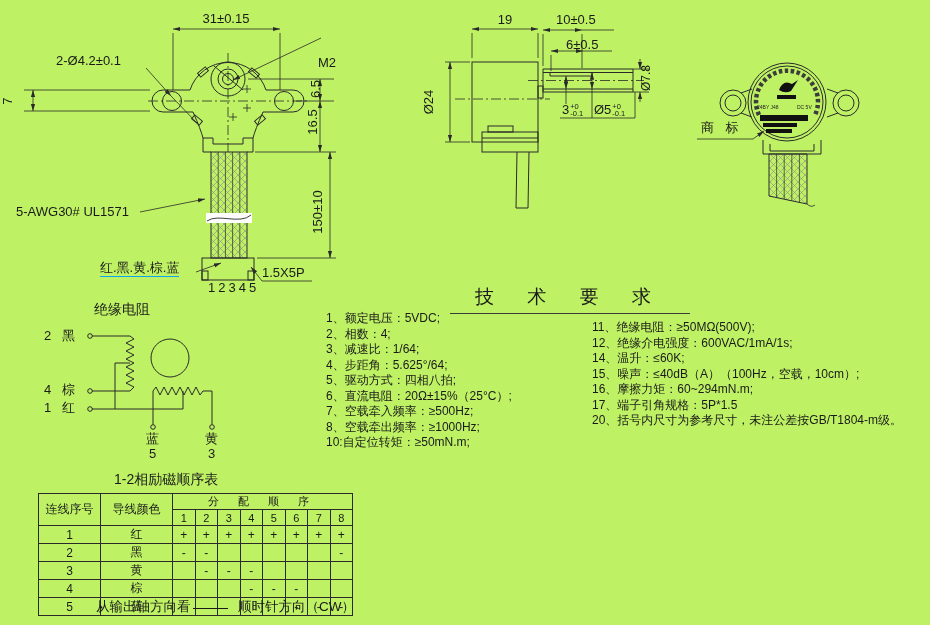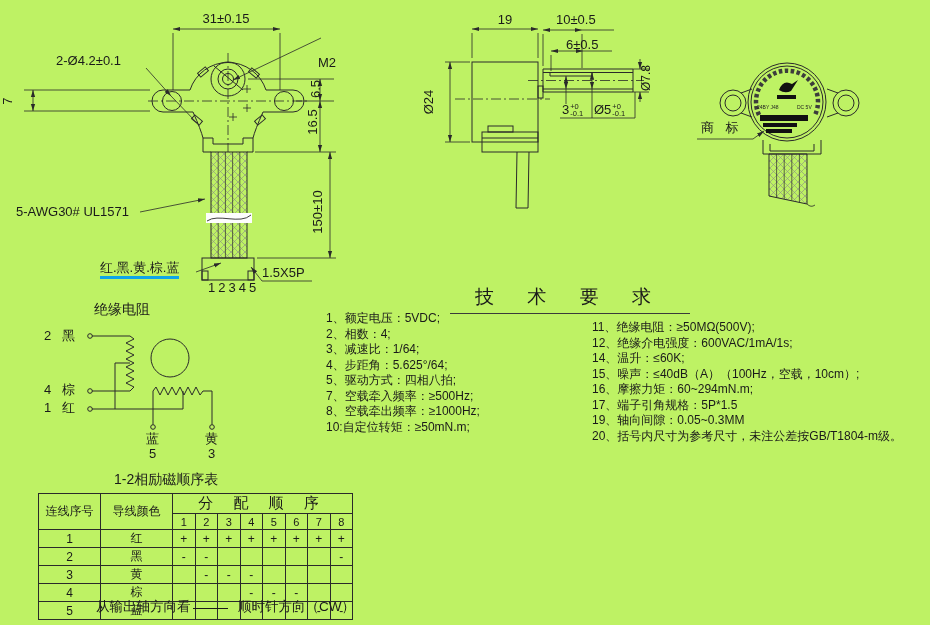--- a/index.html
+++ b/index.html
@@ -2,31 +2,31 @@
 <html><head>
 <meta charset="utf-8">
 <style>
   html,body{margin:0;padding:0;background:#ffffff;}
   .page{position:relative;width:930px;height:625px;background:#bef264;overflow:hidden;
         font-family:"Liberation Sans",sans-serif;color:#1a1a1a;}
   svg.art{position:absolute;left:0;top:0;}
   .t{position:absolute;white-space:nowrap;color:#1a1a1a;line-height:14px;} .f12{font-size:12px;} .f13{font-size:13px;} .f14{font-size:14px;}
   .rv{transform:rotate(-90deg);transform-origin:center;text-align:center;height:14px;}
   .ctr{text-align:center;}
-  .ul{border-bottom:3px solid #0ea5e9;padding-bottom:1px;}
+  .ul{border-bottom:1px solid #0ea5e9;padding-bottom:1px;}
   .tolwrap{display:flex;align-items:center;gap:1px;}
   .tolmain{font-size:13px;}
   .tolstack{display:flex;flex-direction:column;font-size:7.5px;line-height:7px;}
   .title-tech{position:absolute;left:450px;top:284px;width:240px;text-align:center;
       font-size:19px;letter-spacing:14px;border-bottom:1.5px solid #3a3a3a;padding-bottom:3px;}
   .techlist{position:absolute;font-size:12px;}
   .techlist div{line-height:15.5px;white-space:nowrap;}
   .seqtbl{position:absolute;left:38px;top:493px;border-collapse:collapse;table-layout:fixed;width:314px;}
   .seqtbl td{border:1px solid #2a2a2a;text-align:center;padding:0;font-size:12px;overflow:hidden;}
-  .seqtbl .hseq{letter-spacing:8px;font-size:15px;}
+  .seqtbl .hseq{letter-spacing:8px;font-size:11px;}
   .seqtbl .stp{font-size:11px;height:15px;}
   .seqtbl .drow td{height:14.8px;font-size:12px;}
   .face5{position:absolute;font-size:5px;line-height:5px;color:#222;}
   .dashline{position:absolute;left:193px;top:608px;width:35px;border-top:1.5px solid #1a1a1a;}
 </style>
 </head>
 <body>
 
 <div class="page">
 
@@ -252,32 +252,32 @@
 <div class="t f13" style="left:205px;top:432px;">黄</div>
 <div class="t f13" style="left:208px;top:447px;">3</div>
 
 <div class="title-tech">技 术 要 求</div>
 <div class="techlist" style="left:326px;top:311px;">
   <div>1、额定电压：5VDC;</div>
   <div>2、相数：4;</div>
   <div>3、减速比：1/64;</div>
   <div>4、步距角：5.625°/64;</div>
   <div>5、驱动方式：四相八拍;</div>
+  <div>6、直流电阻：20Ω±15%（25°C）;</div>
   <div>7、空载牵入频率：≥500Hz;</div>
   <div>8、空载牵出频率：≥1000Hz;</div>
   <div>10:自定位转矩：≥50mN.m;</div>
 </div>
 <div class="techlist" style="left:592px;top:320px;">
   <div>11、绝缘电阻：≥50MΩ(500V);</div>
   <div>12、绝缘介电强度：600VAC/1mA/1s;</div>
   <div>14、温升：≤60K;</div>
   <div>15、噪声：≤40dB（A）（100Hz，空载，10cm）;</div>
   <div>16、摩擦力矩：60~294mN.m;</div>
   <div>17、端子引角规格：5P*1.5</div>
-  <div>19、轴向间隙：0.05~0.3MM</div>
   <div>20、括号内尺寸为参考尺寸，未注公差按GB/T1804-m级。</div>
 </div>
 
 <div class="t f14" style="left:114px;top:472px;">1-2相励磁顺序表</div>
 <table class="seqtbl">
   <colgroup>
         <col style="width:62px">
         <col style="width:72px">
         <col span="8" style="width:22.5px">
       </colgroup>

